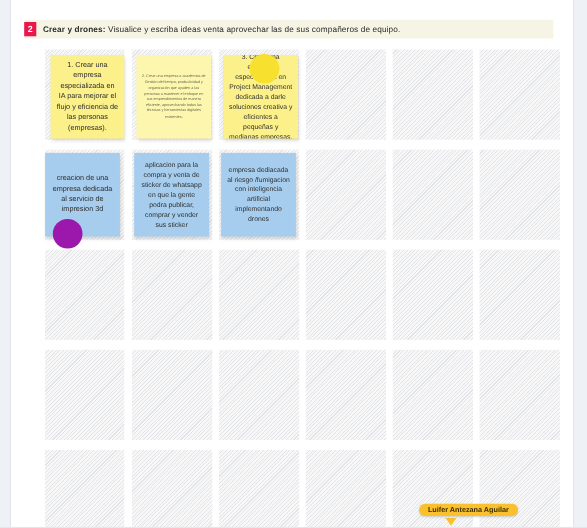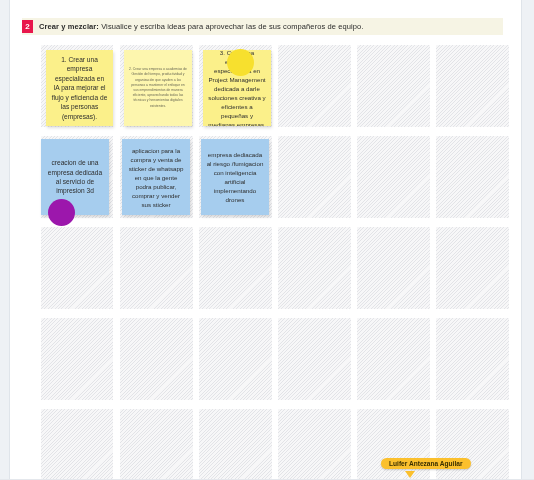--- a/index.html
+++ b/index.html
@@ -91,21 +91,21 @@
 
 <div id="canvas">
 
   <div class="rail left"></div>
   <div class="rail-line l"></div>
   <div class="rail right"></div>
   <div class="rail-line r"></div>
 
   <div id="banner">
     <span class="badge">2</span>
-    <span class="btxt"><b>Crear y mezclar:</b><span> Visualice y escriba ideas para aprovechar las de sus compañeros de equipo.</span></span>
+    <span class="btxt"><b>Crear y drones:</b><span> Visualice y escriba ideas venta aprovechar las de sus compañeros de equipo.</span></span>
   </div>
 
   <div class="ph" style="left:41px;top:45px;width:72px;height:82px;"></div>
   <div class="ph" style="left:120px;top:45px;width:73px;height:82px;"></div>
   <div class="ph" style="left:199px;top:45px;width:73px;height:82px;"></div>
   <div class="ph" style="left:278px;top:45px;width:73px;height:82px;"></div>
   <div class="ph" style="left:357px;top:45px;width:73px;height:82px;"></div>
   <div class="ph" style="left:436px;top:45px;width:73px;height:82px;"></div>
 
   <div class="ph" style="left:41px;top:136px;width:72px;height:82px;"></div>

